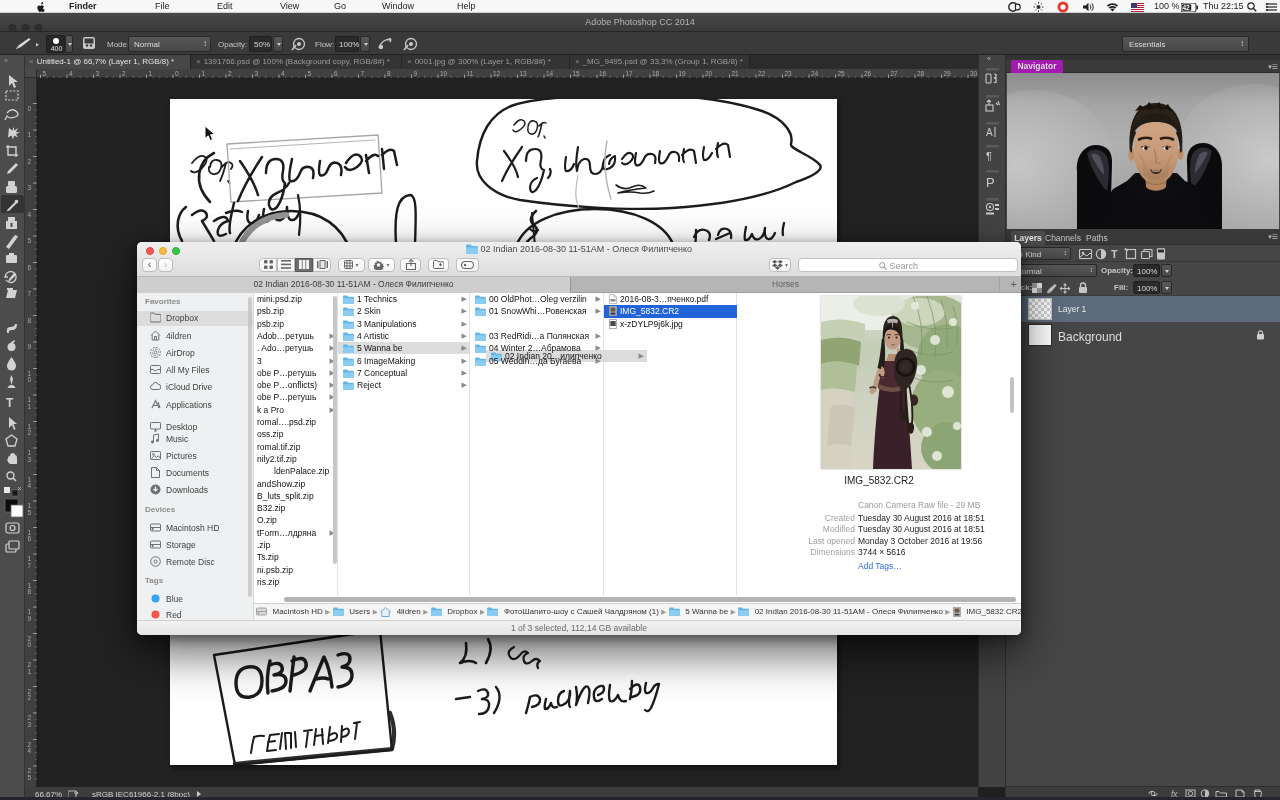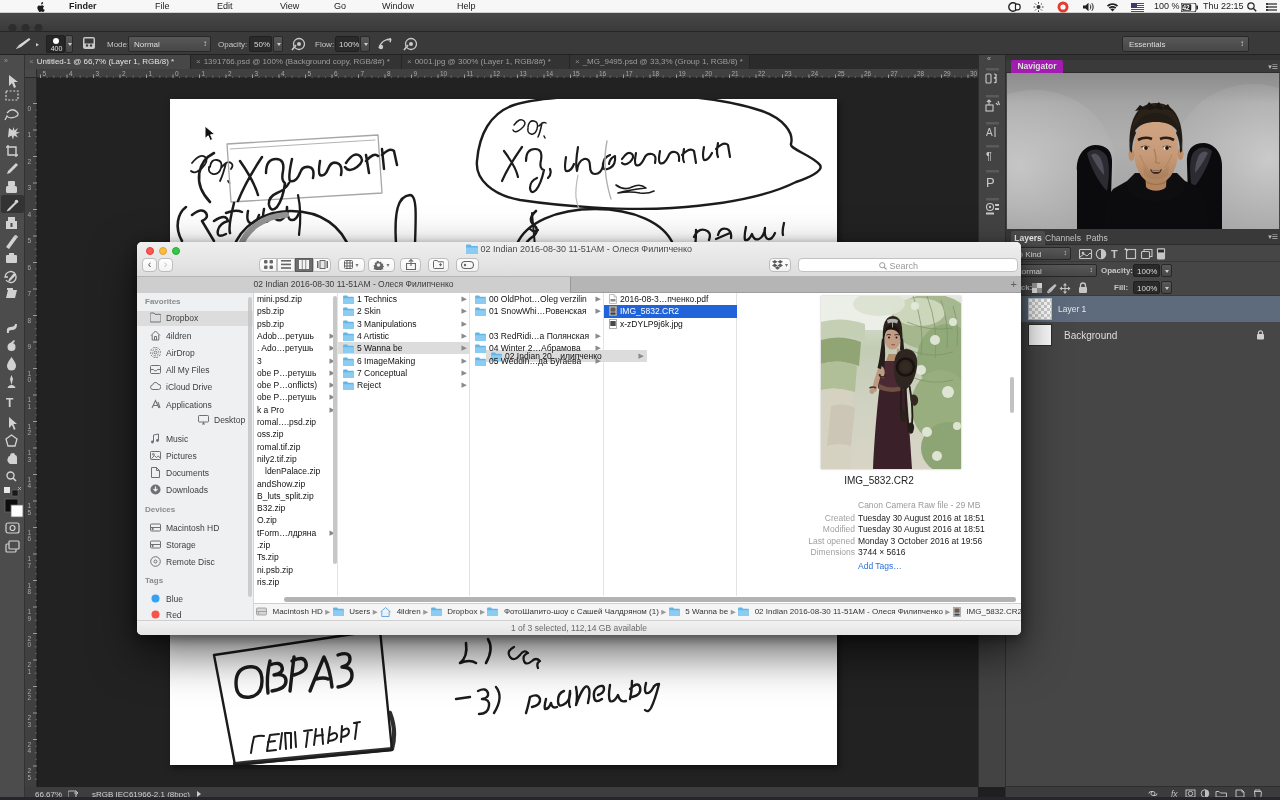--- a/index.html
+++ b/index.html
@@ -125,20 +125,21 @@
           <circle cx="1" cy="1" r="1"></circle>
           <circle cx="1" cy="4" r="1"></circle>
           <circle cx="1" cy="7" r="1"></circle>
         </g>
       </svg>
 </div>
 <div id="pstitle">
   <div class="tl" style="left:8px;"></div>
   <div class="tl" style="left:21px;"></div>
   <div class="tl" style="left:34px;"></div>
+  <div class="title">Adobe Photoshop CC 2014</div>
 </div>
 <div id="opts">
   <svg class="abs" style="left:14px;top:4px" width="26" height="15" viewBox="0 0 26 15">
         <path d="M2 13 L5 9 L15 2 L16.5 3.5 L7 11 Z" fill="#d8d8d8"></path>
         <path d="M2 13 L4.5 9.5 L6.5 11 Z" fill="#bbb"></path>
         <path d="M22 7 l3 1.8 -3 1.8z" fill="#c9c9c9"></path>
       </svg>
   <div class="obox" style="left:46px;top:2.5px;width:19px;height:18px;background:#262626;">
     <div class="abs" style="left:6px;top:2px;width:6px;height:6px;border-radius:50%;background:#fff;"></div>
     <div class="abs" style="left:0;top:9px;width:19px;text-align:center;font-size:7px;color:#e0e0e0;">400</div>
@@ -861,21 +862,21 @@
     <div class="odrop" style="left:155px;top:2px;width:11px;height:13px;">
           <div class="abs" style="left:3px;top:5px;border-left:2.5px solid transparent;border-right:2.5px solid transparent;border-top:3.5px solid #ccc;"></div>
         </div>
   </div>
   <div class="abs" style="left:0;top:241px;width:275px;height:26px;background:#5d6b7c;">
     <div class="abs" style="left:23px;top:3px;width:22px;height:20px;background:#fff;outline:1.5px solid #b9c2cc;background-image:linear-gradient(45deg,#cfcfcf 25%,transparent 25%,transparent 75%,#cfcfcf 75%),linear-gradient(45deg,#cfcfcf 25%,transparent 25%,transparent 75%,#cfcfcf 75%);background-size:6px 6px;background-position:0 0,3px 3px;"></div>
     <span class="abs" style="left:52px;top:8px;font-size:8.5px;color:#e8e8e8;">Layer 1</span>
   </div>
   <div class="abs" style="left:0;top:267px;width:275px;height:26px;">
     <div class="abs" style="left:23px;top:3px;width:22px;height:20px;background:#fcfcfc;outline:1px solid #2e2e2e;"></div>
-    <span class="abs" style="left:58px;top:8px;font-size:10px;color:#dedede;">Background</span>
+    <span class="abs" style="left:52px;top:8px;font-size:12px;color:#dedede;">Background</span>
     <svg class="abs" style="left:250px;top:8px" width="9" height="10" viewBox="0 0 9 10">
           <rect x="1" y="4" width="7" height="5.5" rx="1" fill="#cfcfcf"></rect>
           <path d="M2.5 4 V2.8 a2 2 0 0 1 4 0 V4" fill="none" stroke="#cfcfcf" stroke-width="1.2"></path>
         </svg>
   </div>
   <div class="abs" style="left:0;top:731px;width:275px;height:12px;background:#3c3c3c;border-top:1px solid #2e2e2e;">
     <svg class="abs" style="left:142px;top:1.5px" width="125" height="9" viewBox="0 0 125 9">
       <g stroke="#bdbdbd" fill="none" stroke-width="1">
       <path d="M1 4.5 a2 2 0 0 1 2-2 h2 a2 2 0 0 1 0 4 M9 4.5 a2 2 0 0 1 -2 2 h-2 a2 2 0 0 1 0-4"></path>
       <text x="23" y="8" font-size="8.5" font-style="italic" fill="#bdbdbd" stroke="none">fx</text>
@@ -1000,20 +1001,21 @@
         </div>
     <div class="abs" style="left:661px;top:16px;width:220px;height:13.5px;background:#fff;border:1px solid #c2c2c2;border-radius:4px;">
       <div style="position:absolute;left:80px;top:1.5px;color:#9a9a9a;font-size:9px;"><svg width="8" height="8" viewBox="0 0 8 8" style="vertical-align:-1px">
               <circle cx="3.2" cy="3.2" r="2.6" fill="none" stroke="#9a9a9a" stroke-width="1"></circle>
               <line x1="5.2" y1="5.2" x2="7.5" y2="7.5" stroke="#9a9a9a" stroke-width="1.1"></line>
             </svg> Search</div>
     </div>
   </div>
   <div class="abs" style="left:0;top:35px;width:884px;height:16px;background:#b5b5b5;border-bottom:1px solid #9e9e9e;">
     <div class="abs" style="left:0;top:0;width:434px;height:16px;background:#cecece;border-right:1px solid #989898;text-align:center;font-size:8.5px;color:#3a3a3a;line-height:15px;overflow:hidden;">02 Indian 2016-08-30 11-51AM - Олеся  Филипченко</div>
+    <div class="abs" style="left:435px;top:0;width:428px;height:16px;border-right:1px solid #a2a2a2;text-align:center;font-size:8.5px;color:#5f5f5f;line-height:15px;">Horses</div>
     <div class="abs" style="right:4px;top:1px;font-size:11px;color:#5f5f5f;">+</div>
   </div>
   <div id="fbody" class="abs" style="left:0;top:51px;width:884px;height:303px;background:#fff;overflow:hidden;">
 
     <div class="abs" style="left:117px;top:0;width:84px;height:303px;border-right:1px solid #e3e3e3;">
           <div class="frow" style="left:0;top:0.0px;width:84px;">
             <span style="position:absolute;left:3px;">mini.psd.zip</span>
           </div>
           <div class="frow" style="left:0;top:12.3px;width:84px;">
             <span style="position:absolute;left:3px;">psb.zip</span>
@@ -1055,21 +1057,21 @@
           <div class="frow" style="left:0;top:135.3px;width:84px;">
             <span style="position:absolute;left:3px;">oss.zip</span>
           </div>
           <div class="frow" style="left:0;top:147.60000000000002px;width:84px;">
             <span style="position:absolute;left:3px;">romal.tif.zip</span>
           </div>
           <div class="frow" style="left:0;top:159.9px;width:84px;">
             <span style="position:absolute;left:3px;">nily2.tif.zip</span>
           </div>
           <div class="frow" style="left:0;top:172.20000000000002px;width:84px;">
-            <span style="position:absolute;left:11px;">ldenPalace.zip</span>
+            <span style="position:absolute;left:20px;">ldenPalace.zip</span>
           </div>
           <div class="frow" style="left:0;top:184.5px;width:65px;">
             <span style="position:absolute;left:3px;">andShow.zip</span>
           </div>
           <div class="frow" style="left:0;top:196.8px;width:84px;">
             <span style="position:absolute;left:3px;">B_luts_split.zip</span>
           </div>
           <div class="frow" style="left:0;top:209.10000000000002px;width:84px;">
             <span style="position:absolute;left:3px;">B32.zip</span>
           </div>
@@ -1331,21 +1333,21 @@
                 <path d="M0.5 5.5 h3 l1 1.2 h2 l1-1.2 h3"></path>
               </g>
             </svg>All My Files</div>
           <div class="srow" style="top:87px;"><svg width="11" height="11" viewBox="0 0 11 11">
               <path d="M3 8.5 a2.3 2.3 0 0 1 -.3-4.6 a2.8 2.8 0 0 1 5.4-.6 a2.2 2.2 0 0 1 .3 5.2z" fill="none" stroke="#6e7073" stroke-width="1"></path>
             </svg>iCloud Drive</div>
           <div class="srow" style="top:104.5px;"><svg width="11" height="11" viewBox="0 0 11 11">
               <path d="M2 9 L5.5 1.5 L9 9 M3.2 6.5 h4.6" fill="none" stroke="#6e7073" stroke-width="1.1"></path>
               <path d="M8 3 l2 6" fill="none" stroke="#6e7073" stroke-width="1.1"></path>
             </svg>Applications</div>
-          <div class="srow" style="top:120px;padding-left:48px;"><svg width="11" height="11" viewBox="0 0 11 11">
+          <div class="srow" style="top:127px;"><svg width="11" height="11" viewBox="0 0 11 11">
               <g fill="none" stroke="#6e7073" stroke-width="1">
                 <rect x="0.5" y="1.5" width="10" height="6.5" rx="0.8"></rect>
                 <path d="M4 10 h3 M5.5 8 v2"></path>
               </g>
             </svg>Desktop</div>
           <div class="srow" style="top:138.5px;"><svg width="11" height="11" viewBox="0 0 11 11">
               <path d="M3.5 9 V2 l5-1 V7.5" fill="none" stroke="#6e7073" stroke-width="1"></path>
               <circle cx="2.4" cy="9" r="1.4" fill="#6e7073"></circle>
               <circle cx="7.4" cy="7.5" r="1.4" fill="#6e7073"></circle>
             </svg>Music</div>

